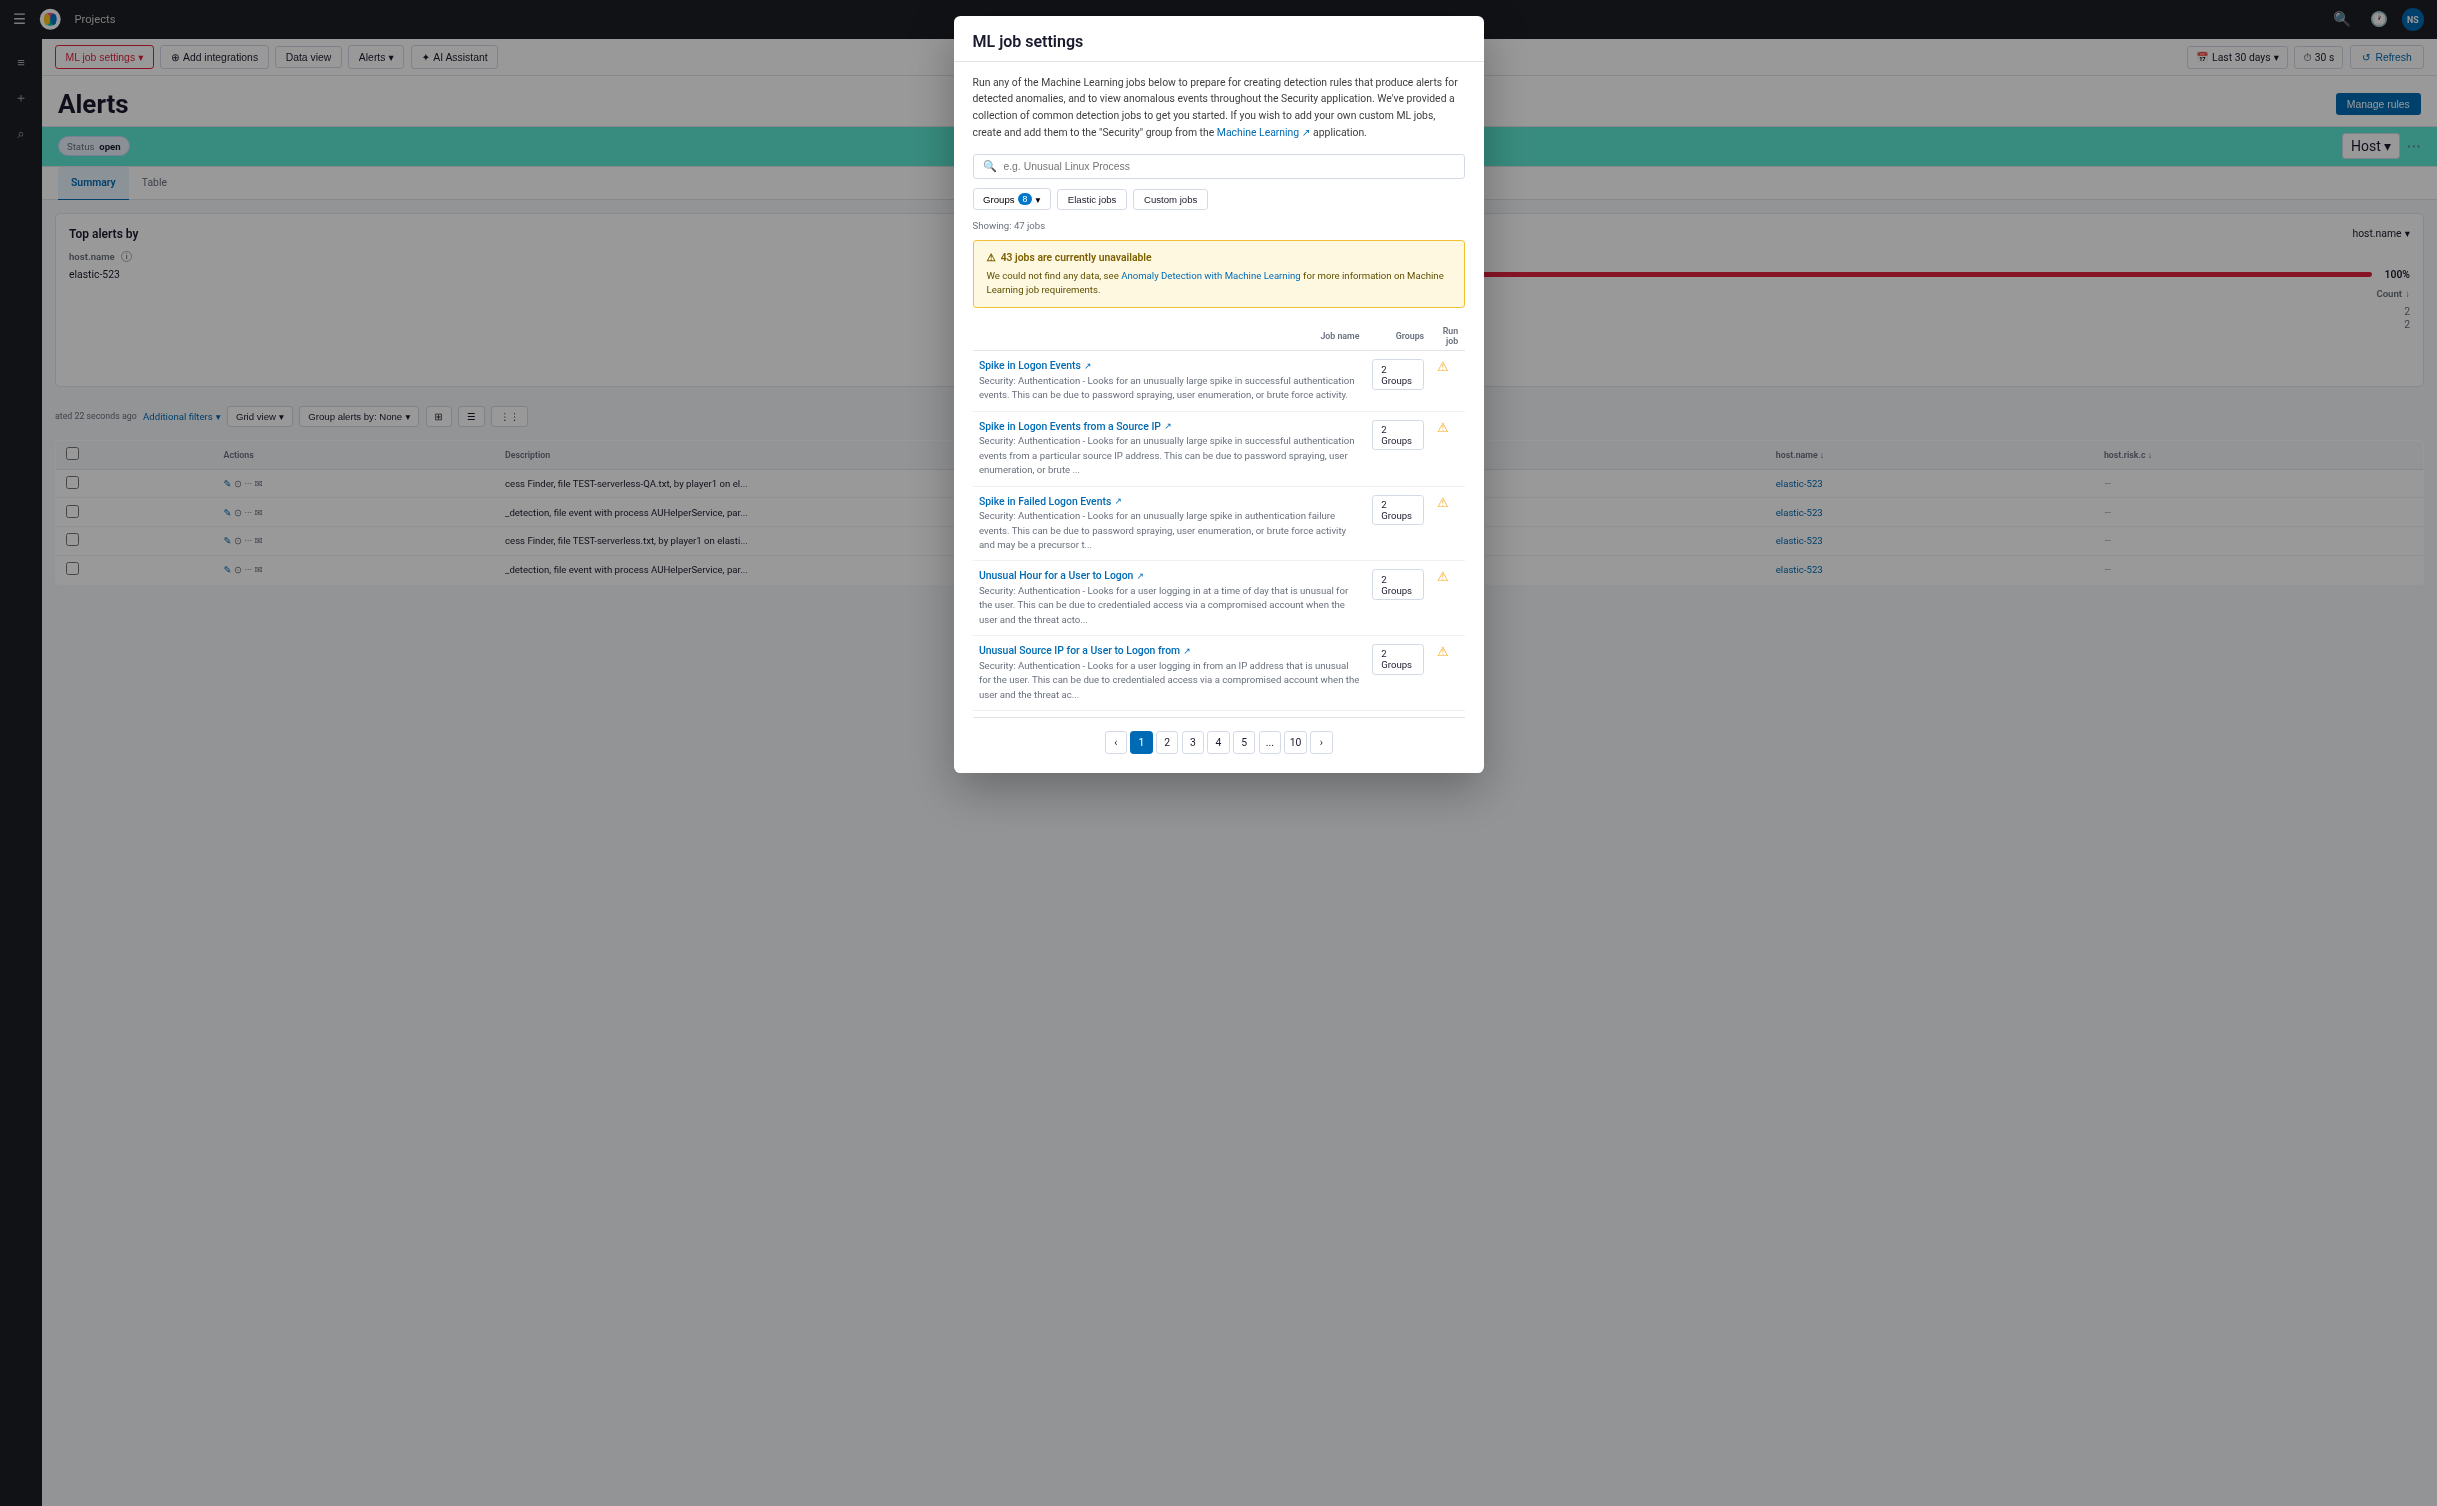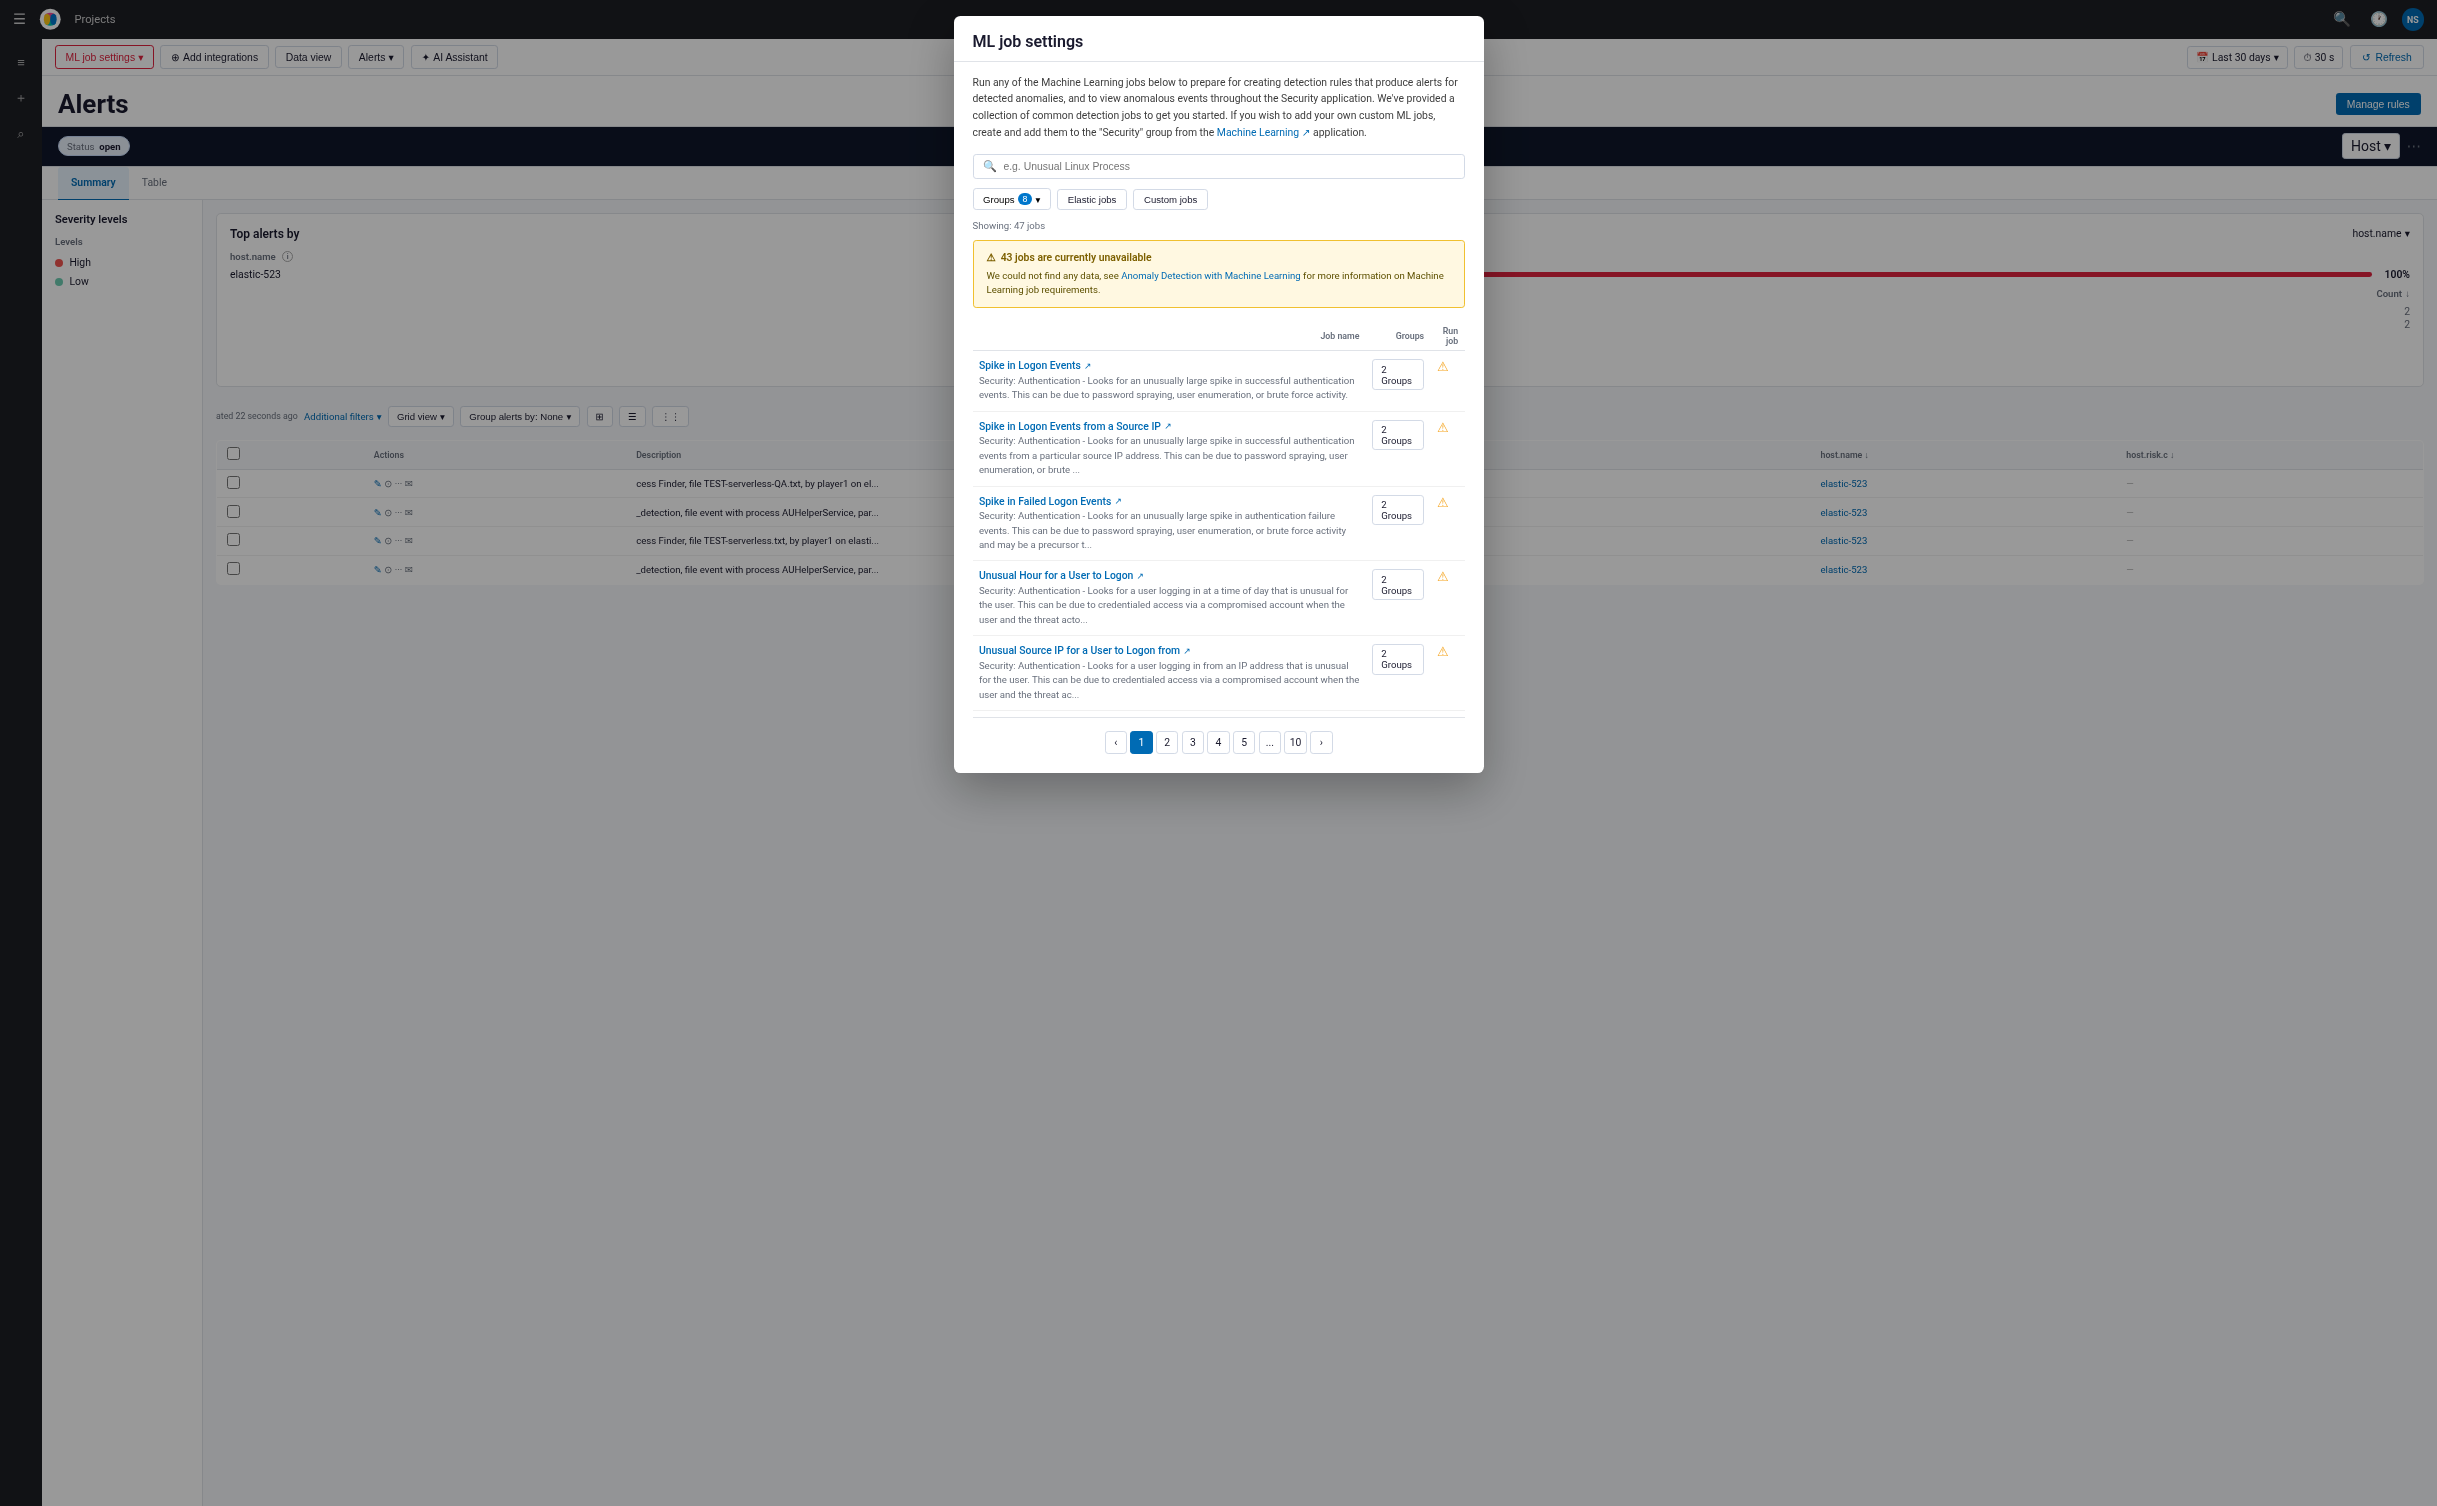--- a/index.html
+++ b/index.html
@@ -65,21 +65,21 @@
       font-size: 10.4px; cursor: pointer; color: #006bb4; font-weight: 500;
     }
 
     
     .alerts-header {
       padding: 13px 16px 6.4px; border-bottom: 0.8px solid #e0e3e8; background: #fff; flex-shrink: 0;
     }
     .alerts-title { font-size: 26px; font-weight: 700; color: #1a1a2e; }
     .filter-bar {
       display: flex; align-items: center; gap: 6.4px; padding: 6.4px 16px;
-      border-bottom: 0.8px solid #e0e3e8; background: #0f172a; flex-shrink: 0;
+      border-bottom: 0.8px solid #e0e3e8; background: #5eead4; flex-shrink: 0;
     }
     .filter-tag {
       display: flex; align-items: center; gap: 4.8px; padding: 3.2px 8px;
       background: #e8f0fb; border: 0.8px solid #c5d7f5; border-radius: 16px;
       font-size: 9.6px;
     }
     .filter-tag span { color: #69707d; }
     .filter-tag strong { color: #1a1a2e; }
 
     
@@ -339,32 +339,20 @@
       <div class="tab active">
         <span>Summary</span>
       </div>
       <div class="tab">
         <span>Table</span>
       </div>
     </div>
 
     <div class="body-grid">
 
-      <div class="left-panel">
-        <div class="severity-title">Severity levels</div>
-        <div style="font-size:9.6px;font-weight:600;color:#69707d;margin-bottom:6.4px;">Levels</div>
-        <div class="level-row">
-          <div class="dot dot-high"></div>
-          <span class="label-text">High</span>
-        </div>
-        <div class="level-row">
-          <div class="dot dot-low"></div>
-          <span class="label-text">Low</span>
-        </div>
-      </div>
 
       <div class="main-right">
 
         <div class="top-alerts-card">
           <div class="card-header">
             <span class="card-title">Top alerts by</span>
             <div class="card-select">
               <span>host.name</span>
               <span>▾</span>
             </div>

